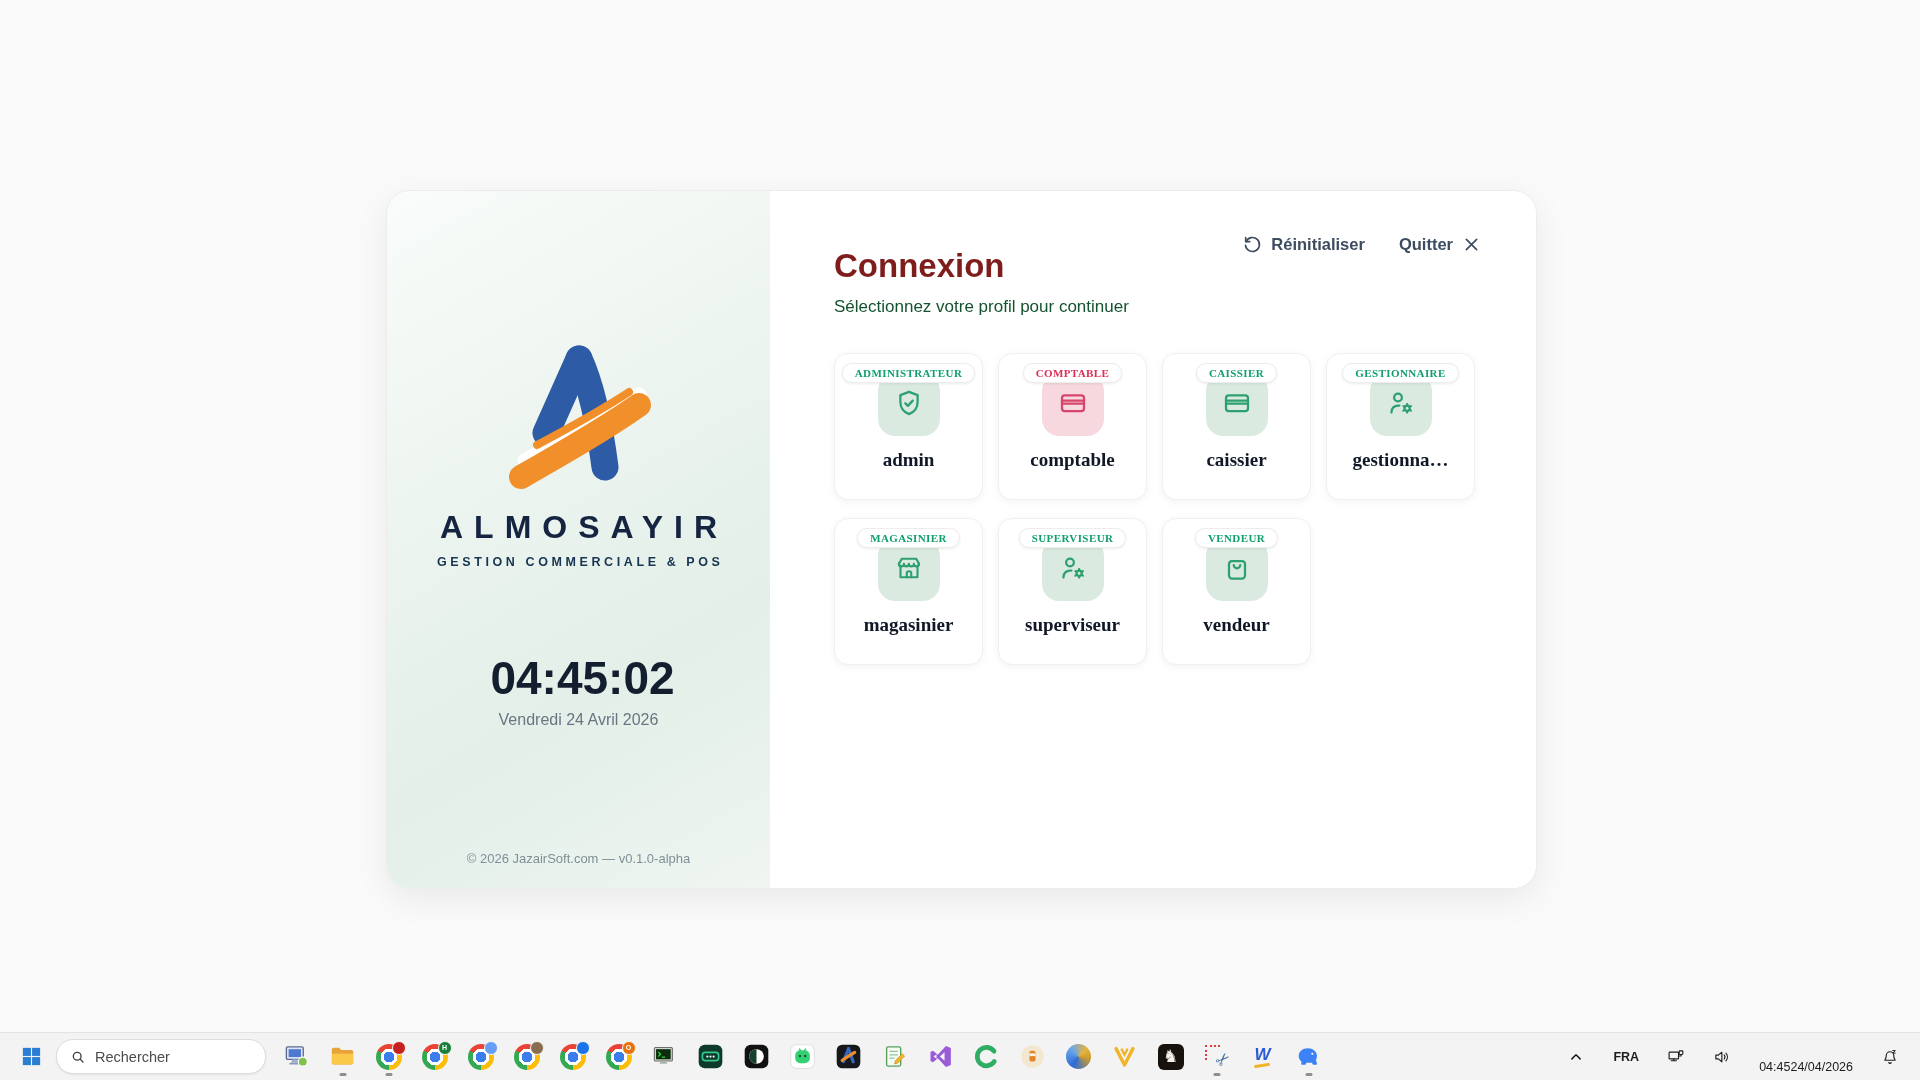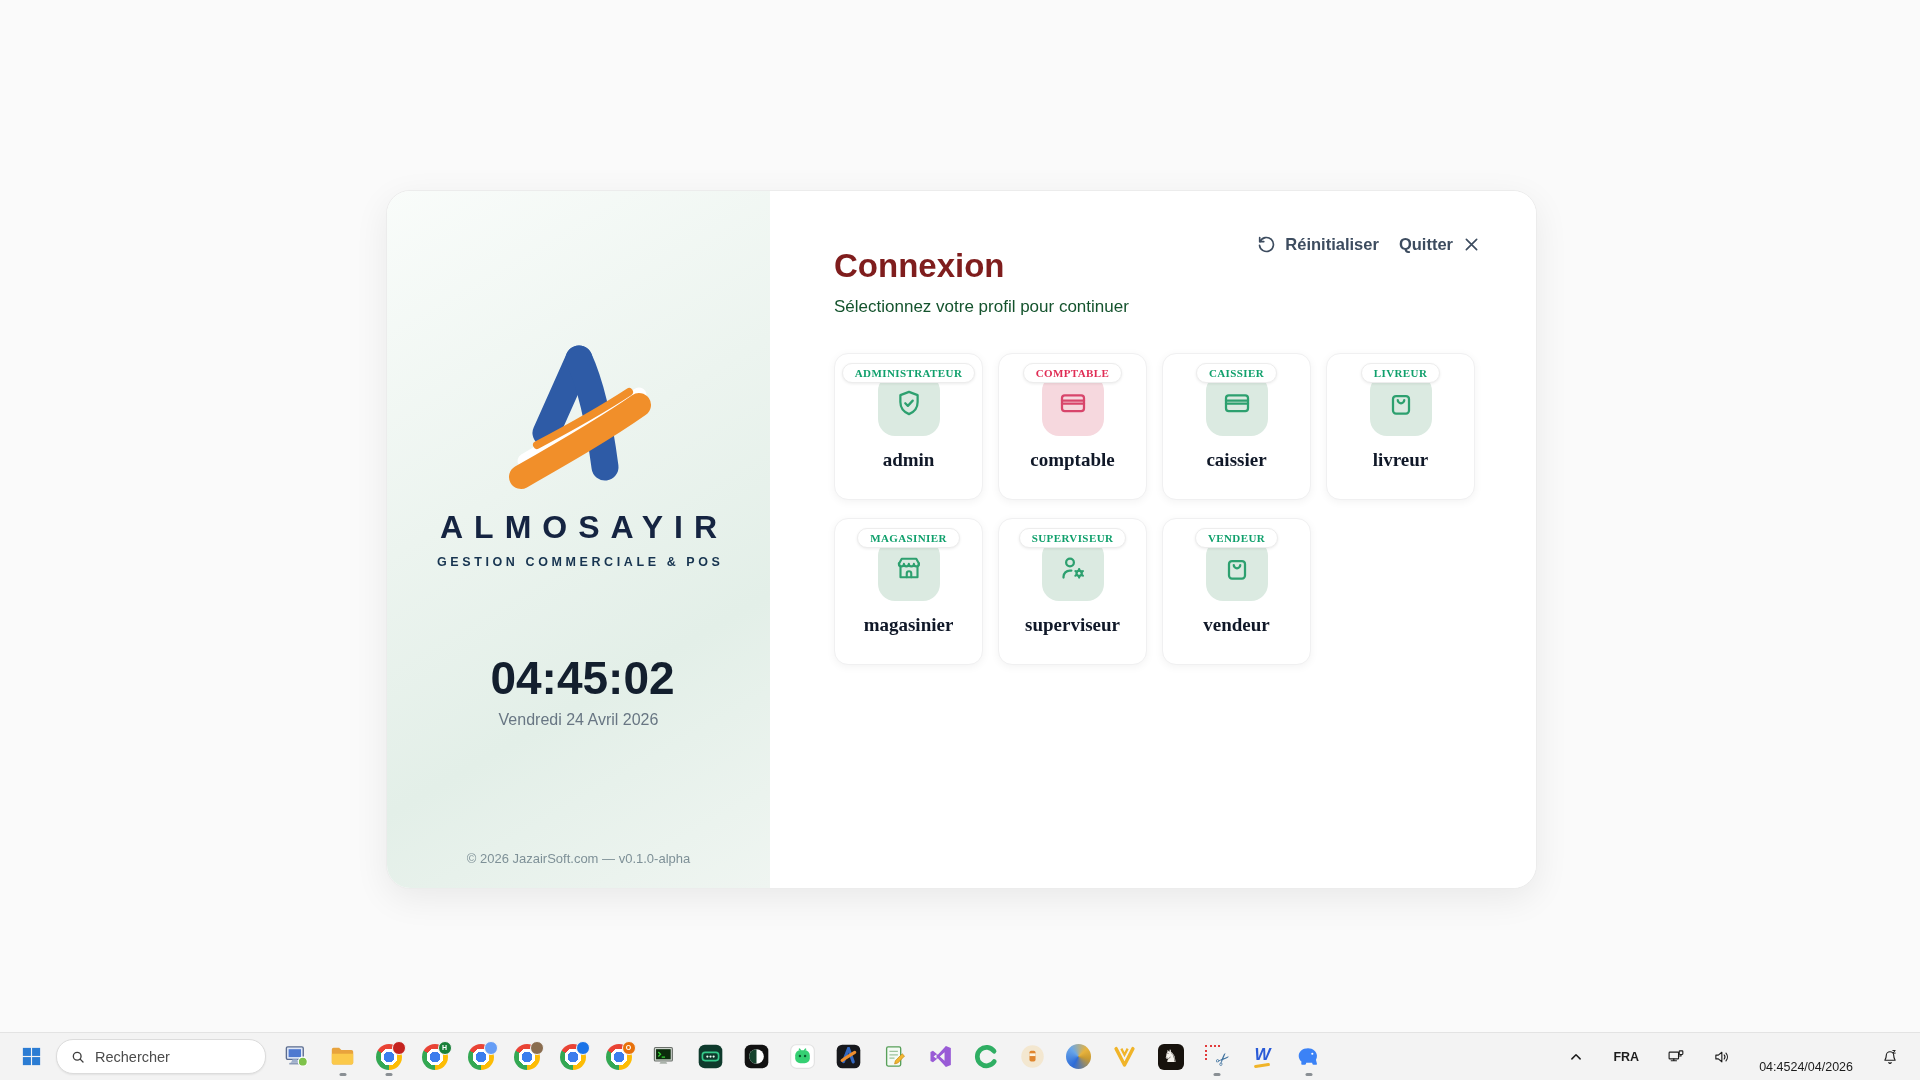--- a/index.html
+++ b/index.html
@@ -19,21 +19,21 @@
     background:linear-gradient(150deg,#f9fcfa 0%,#ecf4ef 40%,#e3efe8 68%,#eff5f1 100%);
     display:flex;flex-direction:column;align-items:center;
   }
   .logo{margin-top:150px;width:160px;height:150px;}
   .brand{margin-top:18px;font-size:32px;font-weight:bold;color:#152441;letter-spacing:11px;padding-left:11px;}
   .tagline{margin-top:9px;font-size:12.5px;font-weight:bold;color:#173450;letter-spacing:3.6px;padding-left:3.6px;}
   .clock{margin-top:82px;font-size:46px;font-weight:800;color:#131f2e;margin-left:8px;}
   .date{margin-top:6px;font-size:16px;color:#687683;}
   .foot{position:absolute;bottom:22px;width:100%;text-align:center;font-size:13px;color:#7e9097;}
   .right{flex:1;position:relative;padding:56px 64px 0 64px;background:#fff;}
-  .actions{position:absolute;top:44px;right:58px;display:flex;align-items:flex-start;gap:20px;}
+  .actions{position:absolute;top:44px;right:58px;display:flex;align-items:flex-start;gap:34px;}
   .act{display:flex;align-items:center;gap:9px;background:none;border:none;cursor:pointer;
        font-family:inherit;font-size:16.5px;font-weight:bold;color:#3c4btable;color:#3d4c5f;padding:0;}
   .act .ic{display:flex;width:19px;height:19px;color:#3d4c5f;}
   .act svg{width:100%;height:100%;}
   h1{margin:0;font-size:33px;font-weight:800;color:#7f1d1d;}
   .sub{margin:12px 0 0 0;font-size:17px;color:#14532d;}
   .grid{margin-top:36px;display:grid;grid-template-columns:repeat(4,149px);gap:18px 15px;font-family:Liberation Serif, serif;}
   .card{
     width:149px;height:147px;background:#fff;border:1px solid #f0f0f1;border-radius:14px;
     box-shadow:0 2px 8px rgba(0,0,0,.05);display:flex;flex-direction:column;align-items:center;
@@ -169,28 +169,30 @@
           <span class="badge">CAISSIER</span>
           <div class="tile">
             <span><svg viewBox="0 0 24 24" fill="none" stroke="currentColor" stroke-width="1.8" stroke-linecap="round" stroke-linejoin="round">
                 <rect x="3.2" y="5.8" width="17.6" height="12.6" rx="2.2"></rect>
                 <path d="M3.2 10.1h17.6M3.2 12.5h17.6"></path>
               </svg></span>
           </div>
           <div class="plabel">caissier</div>
         </div>
         <div class="card t-green">
-          <span class="badge">LIVREUR</span>
-          <div class="tile">
-            <span><svg viewBox="0 0 24 24" fill="none" stroke="currentColor" stroke-width="1.8" stroke-linecap="round" stroke-linejoin="round">
-                <rect x="5.6" y="6.4" width="12.8" height="14" rx="2.4"></rect>
-                <path d="M9.4 9.6a2.6 2.6 0 0 0 5.2 0"></path>
-              </svg></span>
-          </div>
-          <div class="plabel">livreur</div>
+          <span class="badge">GESTIONNAIRE</span>
+          <div class="tile">
+            <span><svg viewBox="0 0 24 24" fill="none" stroke="currentColor" stroke-width="1.8" stroke-linecap="round" stroke-linejoin="round">
+                <circle cx="9.6" cy="7.6" r="3.1"></circle>
+                <path d="M4.4 19.6v-.6a5 5 0 0 1 5-5h1.3"></path>
+                <circle cx="16.9" cy="16.2" r="2.1"></circle>
+                <path d="M16.9 12.8v1.2M16.9 18.4v1.2M19.9 14.5l-1.05.6M15 17.5l-1.05.6M13.95 14.5l1.05.6M18.85 17.5l1.05.6"></path>
+              </svg></span>
+          </div>
+          <div class="plabel">gestionna…</div>
         </div>
         <div class="card t-green">
           <span class="badge">MAGASINIER</span>
           <div class="tile">
             <span><svg viewBox="0 0 24 24" fill="none" stroke="currentColor" stroke-width="1.7" stroke-linecap="round" stroke-linejoin="round">
                 <path d="M4.2 9.6V8.2l2-3.6h11.6l2 3.6v1.4"></path>
                 <path d="M3.9 8.2v.5a2 2 0 0 0 4 0 2 2 0 0 0 4 0 2 2 0 0 0 4 0 2 2 0 0 0 4 0v-.5"></path>
                 <path d="M5.2 11.2v8.2h13.6v-8.2"></path>
                 <path d="M10.2 19.4v-3a1.8 1.8 0 0 1 3.6 0v3"></path>
               </svg></span>

